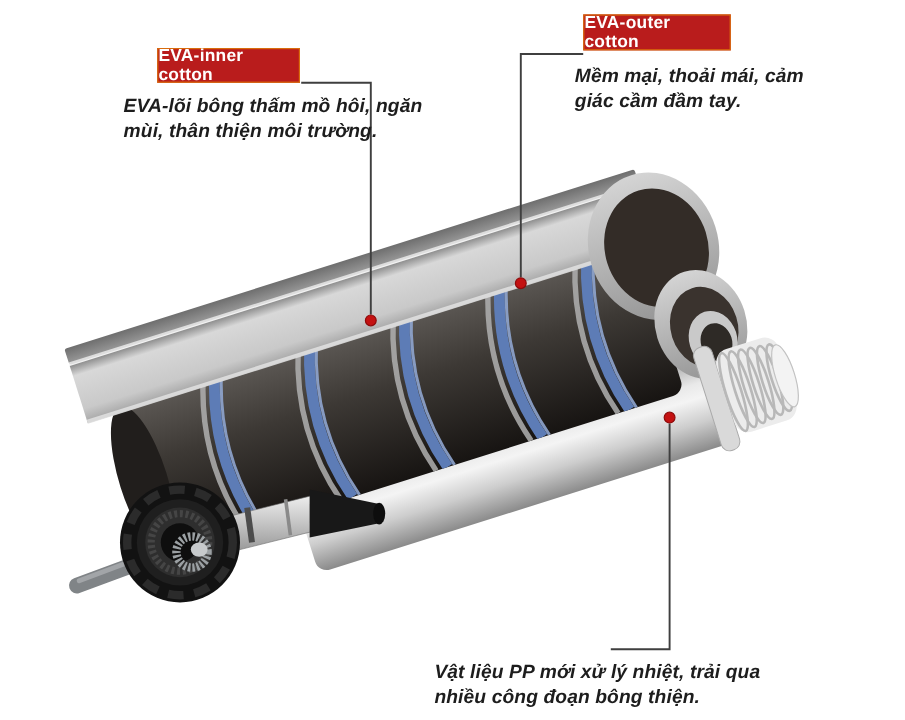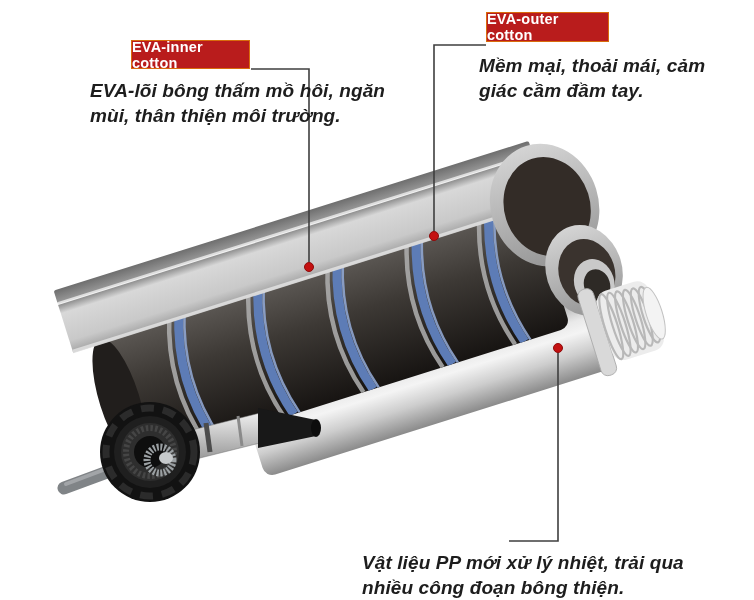--- a/index.html
+++ b/index.html
@@ -11,23 +11,23 @@
   .tag{
     position:absolute;display:flex;align-items:center;justify-content:center;
     background:#b91c1c;border:1px solid #d96c0c;color:#ffffff;
     font-weight:700;font-size:14.5px;letter-spacing:.2px;box-sizing:border-box;
   }
   .tag-inner{left:131px;top:40px;width:119px;height:29px;}
   .tag-outer{left:486px;top:12px;width:123px;height:30px;}
   .tag-handle{left:410px;top:516px;width:89px;height:27px;}
   .desc{
     position:absolute;color:#1d1d1d;font-style:italic;font-weight:600;
-    font-size:19px;line-height:1.3;white-space:pre-line;letter-spacing:.1px;
+    font-size:16px;line-height:1.3;white-space:pre-line;letter-spacing:.1px;
   }
-  .desc-inner{left:90px;top:79px;}
+  .desc-inner{left:103px;top:79px;}
   .desc-outer{left:479px;top:54px;}
   .desc-handle{left:362px;top:551px;}
 </style>
 </head>
 <body>
 
 <div class="stage">
 
   <svg class="art" width="754" height="600" viewBox="0 0 754 600">
     <defs>

